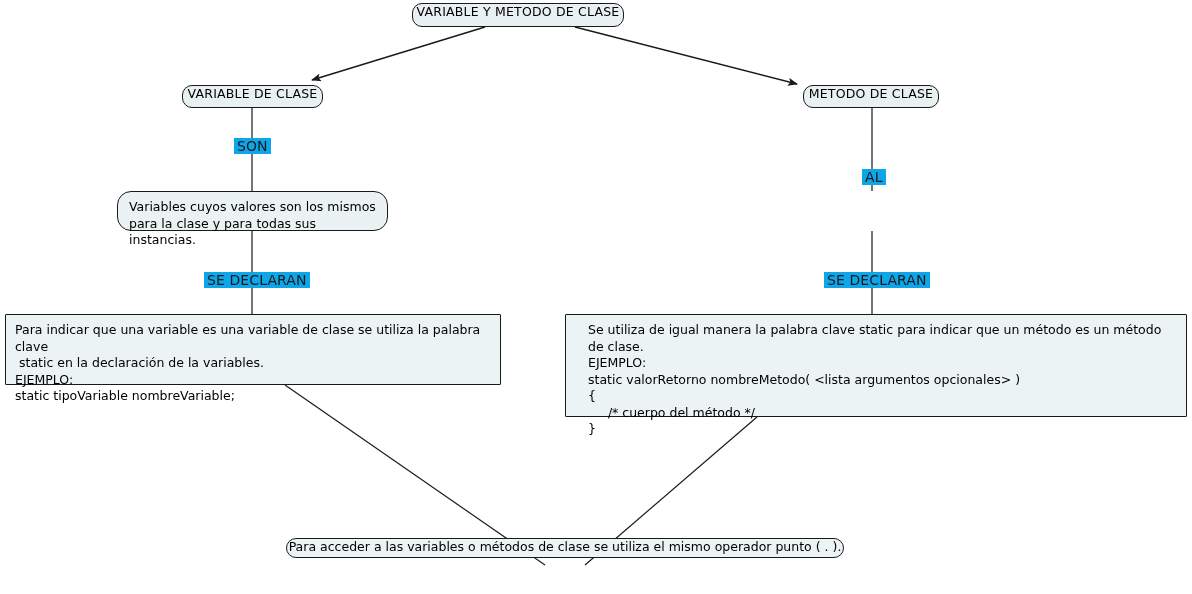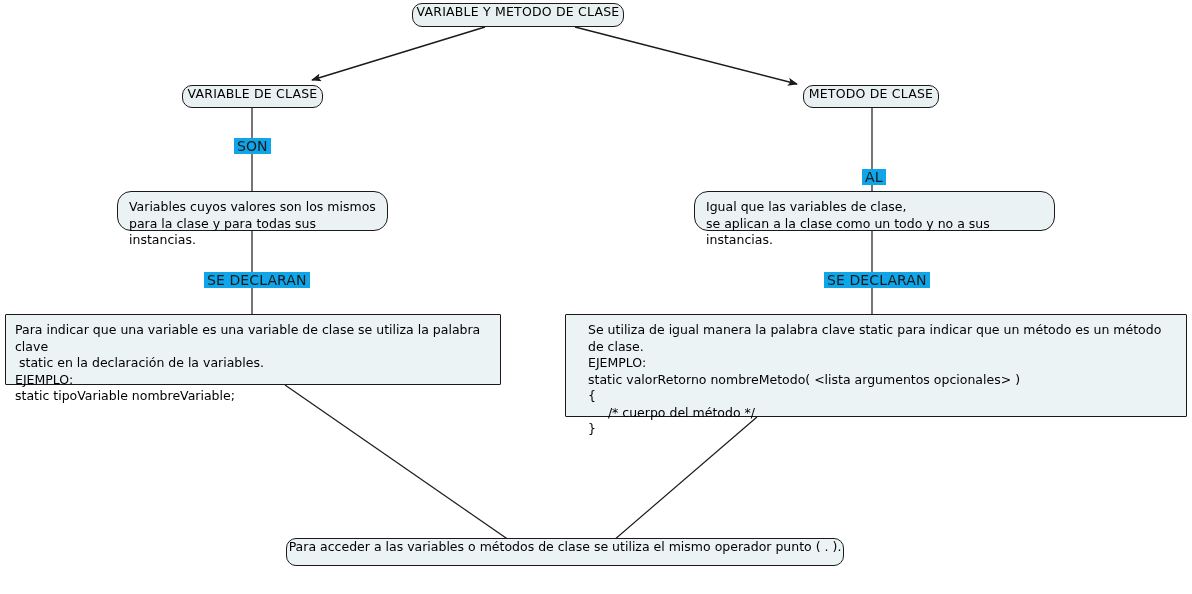--- a/index.html
+++ b/index.html
@@ -120,24 +120,20 @@
 
   <div class="edge-label" style="left:234px; top:138px;">SON</div>
 
   <div class="edge-label" style="left:862px; top:144px;margin-top:25px;">AL</div>
 
   <div class="node desc-node" style="left:117px; top:191px; width:271px; height:40px;">
     <span class="nw">Variables cuyos valores son los mismos
 para la clase y para todas sus instancias.</span>
   </div>
 
-  <div class="node desc-node" style="left:694px; top:191px; width:361px; height:40px;">
-    <span class="nw">Igual que las variables de clase,
-se aplican a la clase como un todo y no a sus instancias.</span>
-  </div>
 
   <div class="edge-label" style="left:204px; top:272px;">SE DECLARAN</div>
 
   <div class="edge-label" style="left:824px; top:272px;">SE DECLARAN</div>
 
   <div class="node code-node" style="left:5px; top:314px; width:496px; height:71px;">
     <span class="nw">Para indicar que una variable es una variable de clase se utiliza la palabra clave
  static en la declaración de la variables.
 EJEMPLO:
 static tipoVariable nombreVariable;</span>
@@ -145,17 +141,17 @@
 
   <div class="node code-node" style="left:565px; top:314px; width:622px; height:103px;padding-left:22px;">
     <span class="nw">Se utiliza de igual manera la palabra clave static para indicar que un método es un método de clase.
 EJEMPLO:
 static valorRetorno nombreMetodo( &lt;lista argumentos opcionales&gt; )
 {
      /* cuerpo del método */
 }</span>
   </div>
 
-  <div class="node bottom-node" style="left:286px; top:538px; width:558px; height:28px;">
+  <div class="node bottom-node" style="left:286px; top:538px; width:558px; height:20px;">
     <span>Para acceder a las variables o métodos de clase se utiliza el mismo operador punto ( . ).</span>
   </div>
 
 </div>
 
 </body></html>

